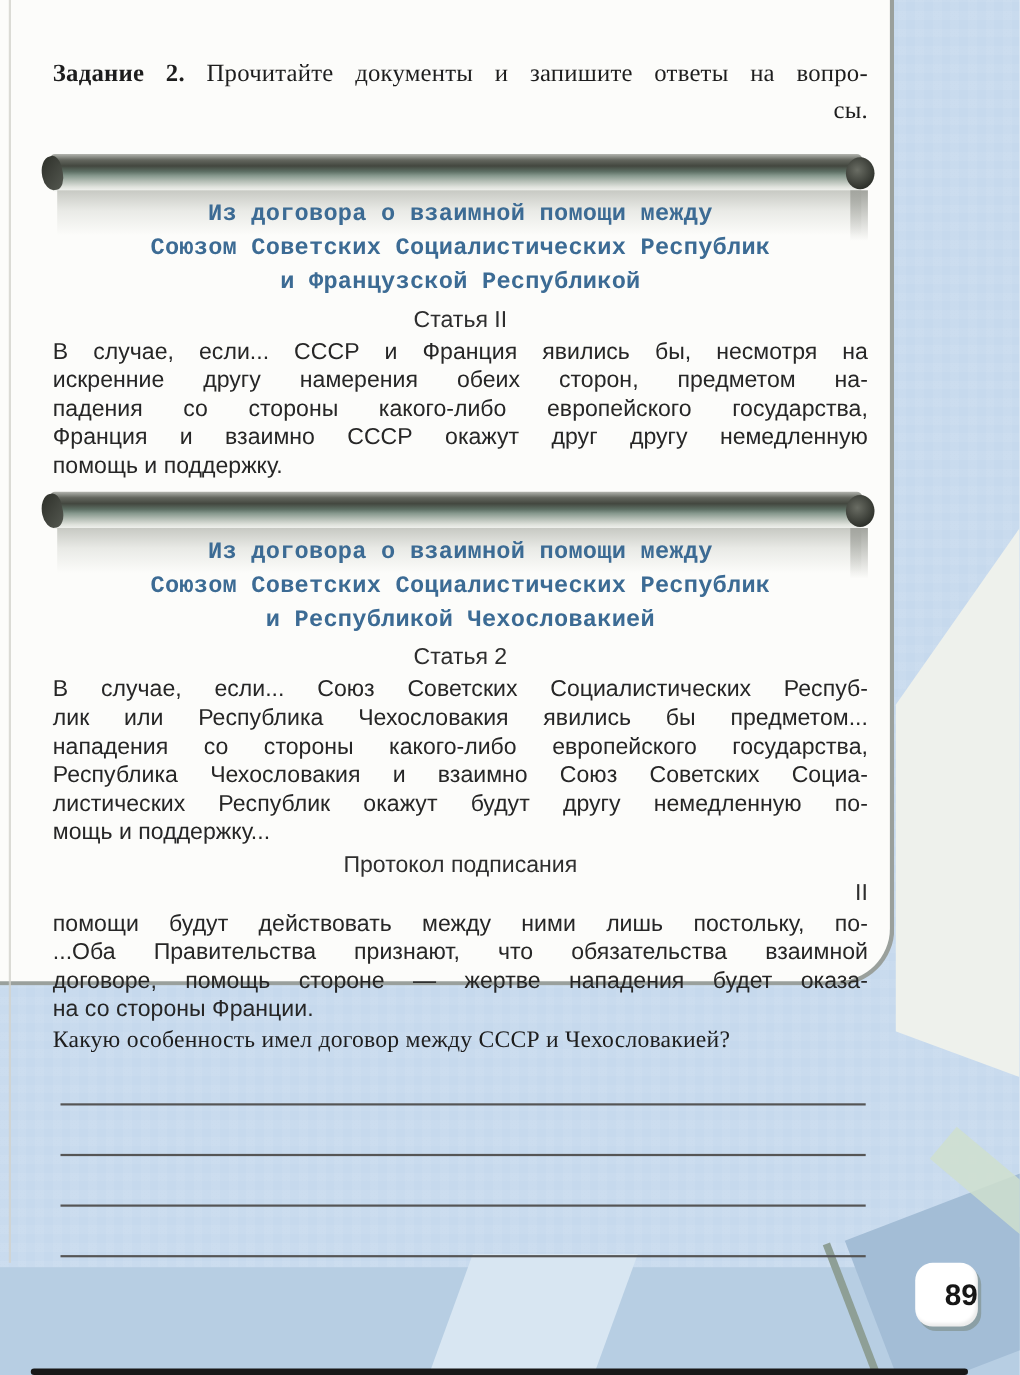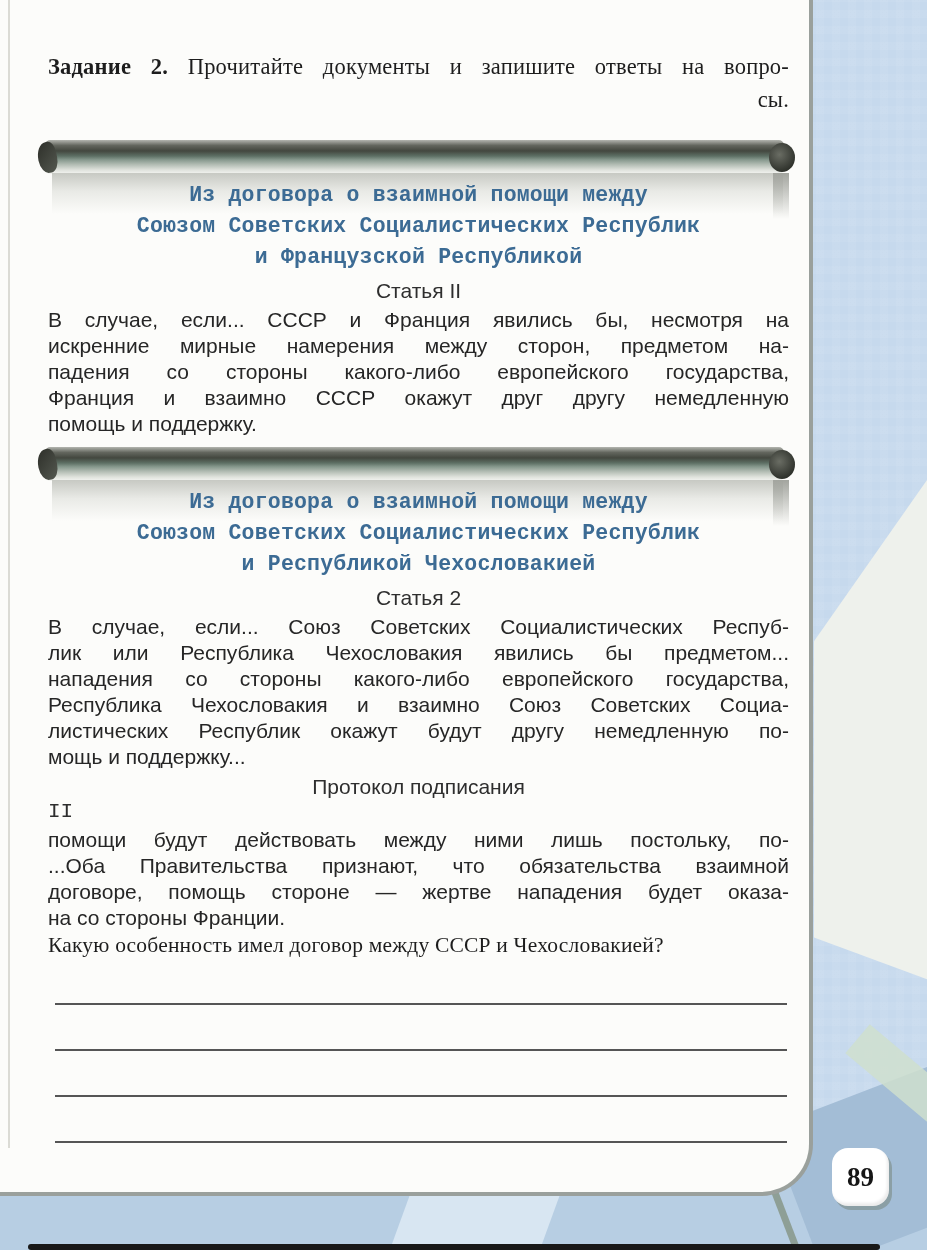--- a/index.html
+++ b/index.html
@@ -50,26 +50,26 @@
   }
   .bottom-strip{
     position:absolute;left:28px;top:1244px;width:852px;height:6px;
     background:#181818;border-radius:3px;
   }
   
   .page-badge{
     position:absolute;left:832px;top:1148px;width:57px;height:58px;
     background:#fff;border-radius:16px;
     box-shadow:3px 4px 0 rgba(120,134,125,.55), inset -2px -3px 3px rgba(0,0,0,.08);
-    display:flex;align-items:center;justify-content:center;
-    font-family:Liberation Serif, serif;font-weight:bold;font-size:27px;color:#161616;
+    display:flex;align-items:center;justify-content:flex-end;
+    font-family:Liberation Sans, sans-serif;font-weight:bold;font-size:27px;color:#161616;
   }
   
   .sheet{
-    position:absolute;left:0;top:0;width:813px;height:1196px;
+    position:absolute;left:0;top:0;width:813px;height:896px;
     background:#fcfcfa;
     border-right:4px solid #9aa09c;
     border-bottom:4px solid #9aa09c;
     border-radius:0 0 52px 0;
     padding:0 20px 0 48px;
   }
   .left-edge-line{
     position:absolute;left:8px;top:0;width:2px;height:1148px;
     background:#d2d2cc;opacity:.8;
   }
@@ -114,22 +114,22 @@
     font-weight:bold;font-size:21.5px;line-height:31px;
     color:var(--accent_blue);letter-spacing:.2px;font-family:Liberation Mono, monospace;
   }
   .doc-title div{text-align:center;}
   .section-head{
     font-family:"Liberation Sans",sans-serif;
     font-size:21px;line-height:26px;color:#2e2e2e;
     text-align:center;margin-top:5px;
   }
   .section-sub{
-    font-family:Liberation Mono, monospace;
-    font-size:21px;line-height:24px;color:#2e2e2e;text-align:left;
+    font-family:Liberation Sans, sans-serif;
+    font-size:21px;line-height:24px;color:#2e2e2e;text-align:right;
   }
   .body-lines{
     font-family:"Liberation Sans",sans-serif;
     font-size:21px;line-height:26px;color:var(--ink);
     margin-top:3px;
   }
   .body-lines div{text-align:justify;text-align-last:justify;}
   .body-lines div:last-child{text-align-last:left;}
   
   .question{
@@ -174,21 +174,21 @@
       <div class="rshadow"></div>
     </div>
     <div class="doc-title">
         <div>Из договора о взаимной помощи между</div>
         <div>Союзом Советских Социалистических Республик</div>
         <div>и Французской Республикой</div>
       </div>
     <div class="section-head">Статья II</div>
     <div class="body-lines">
         <div>В случае, если... СССР и Франция явились бы, несмотря на</div>
-        <div>искренние мирные намерения между сторон, предметом на-</div>
+        <div>искренние другу намерения обеих сторон, предметом на-</div>
         <div>падения со стороны какого-либо европейского государства,</div>
         <div>Франция и взаимно СССР окажут друг другу немедленную</div>
         <div>помощь и поддержку.</div>
       </div>
   </div>
 
   <div class="doc" style="margin-top:10px;">
     <div class="scroll">
       <div class="roll"></div>
       <div class="knob"></div>

